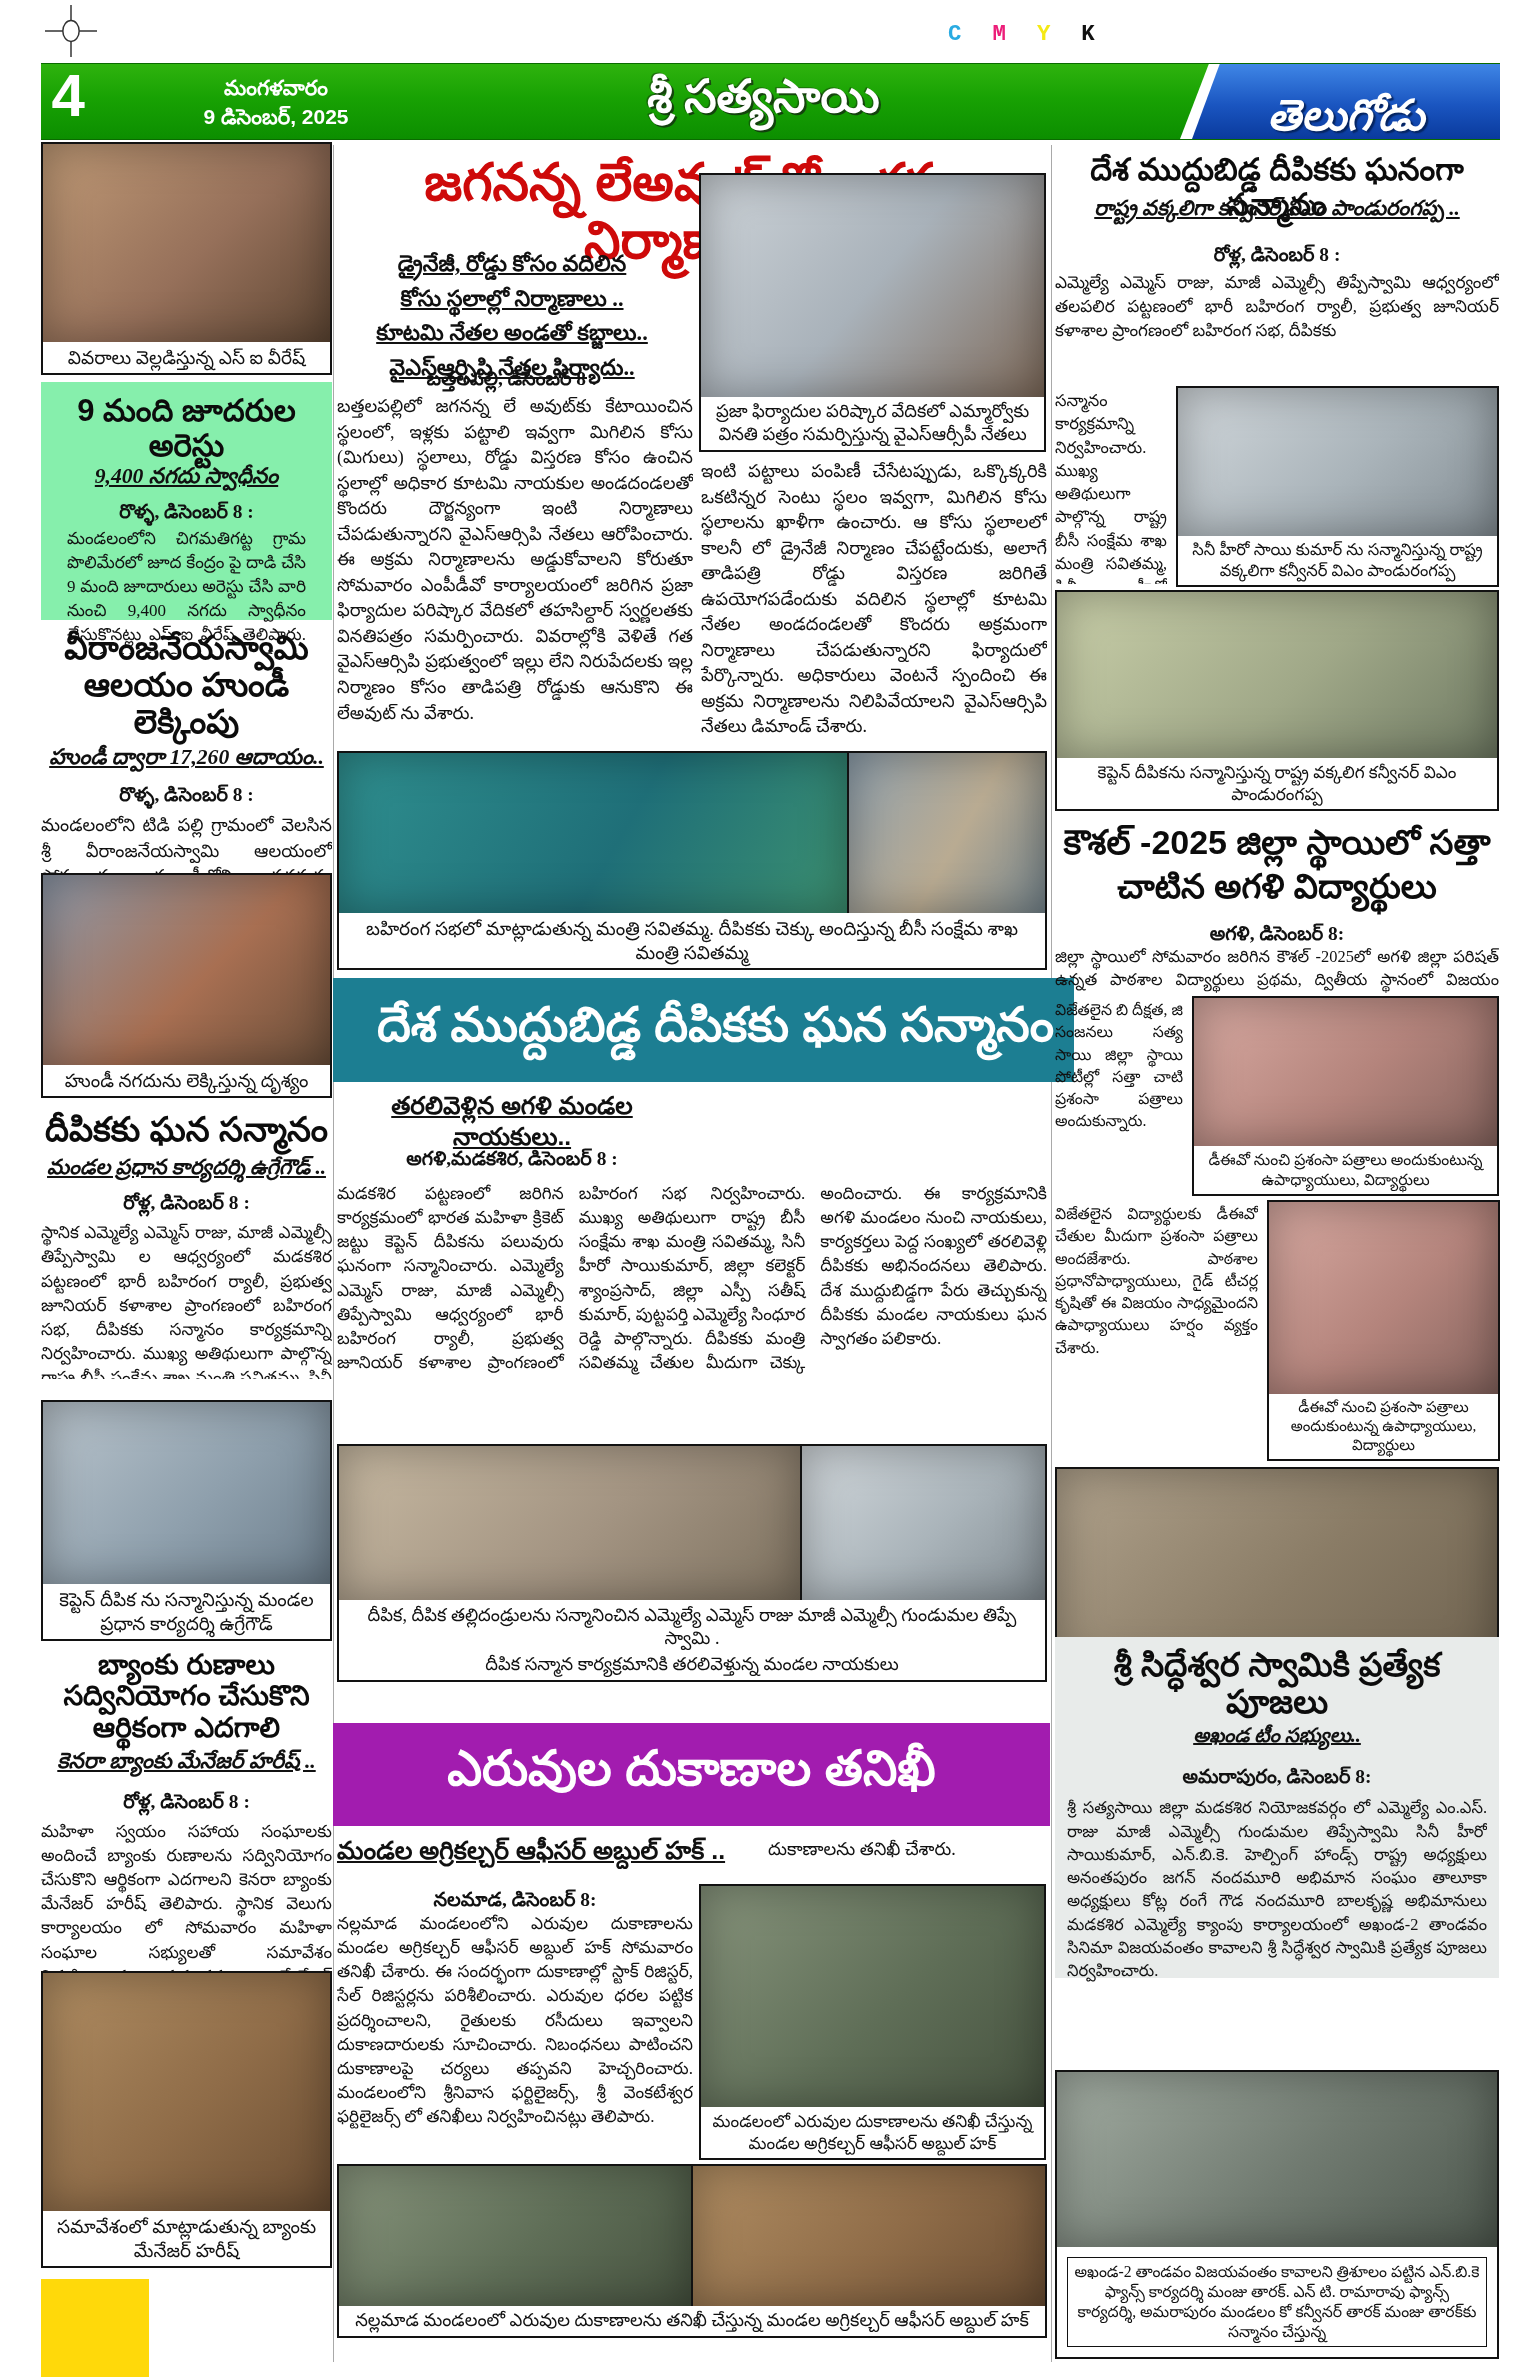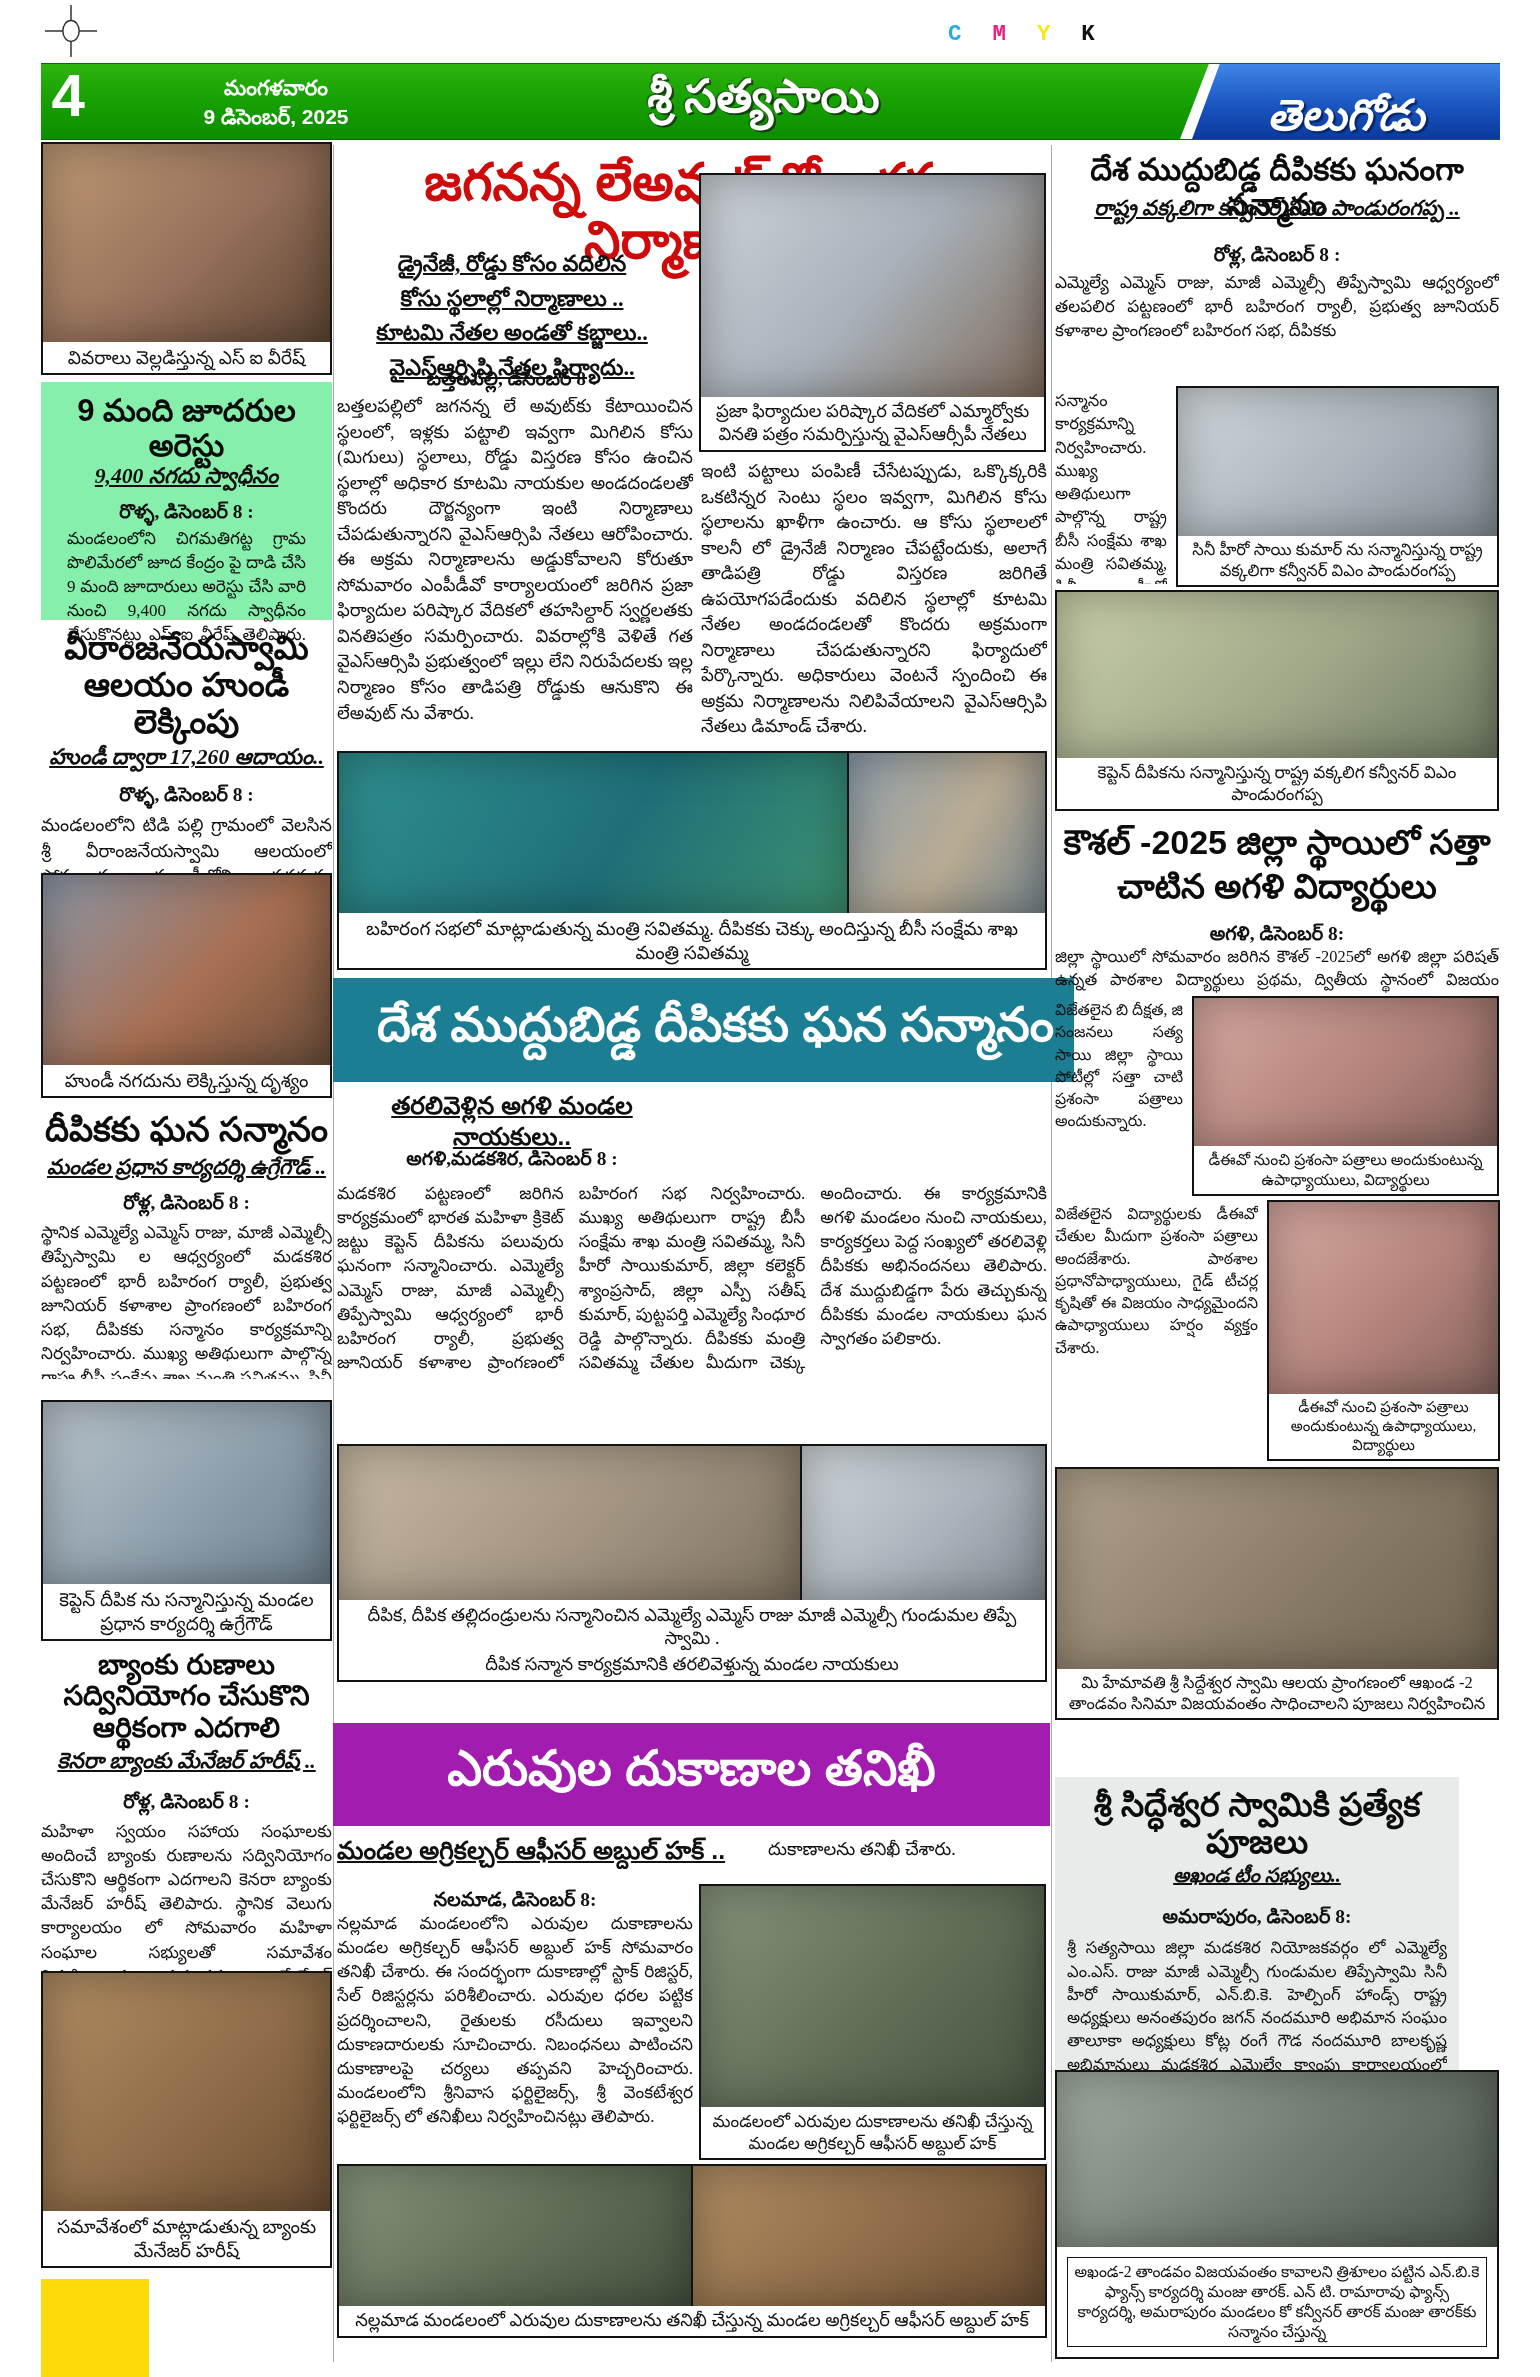--- a/index.html
+++ b/index.html
@@ -241,21 +241,21 @@
   <div class="frame" style="left:1267px;top:1200px;width:233px;height:261px">
     <div class="ph p-class"></div>
     <div class="cap" style="font-size:15px">డీఈవో నుంచి ప్రశంసా పత్రాలు అందుకుంటున్న ఉపాధ్యాయులు, విద్యార్థులు</div>
   </div>
 
   <div class="frame" style="left:1055px;top:1467px;width:444px;height:253px">
     <div class="ph p-temple"></div>
     <div class="cap" style="font-size:16.4px">మి హేమావతి శ్రీ సిద్దేశ్వర స్వామి ఆలయ ప్రాంగణంలో ఆఖండ -2 తాండవం సినిమా విజయవంతం సాధించాలని పూజలు నిర్వహించిన</div>
   </div>
 
-  <div class="graybox" style="left:1055px;top:1777px;width:404px;height:341px">
+  <div class="graybox" style="left:1055px;top:1637px;width:444px;height:341px">
     <div class="h" style="font-size:33px">శ్రీ సిద్ధేశ్వర స్వామికి ప్రత్యేక పూజలు</div>
     <div class="sh" style="font-size:20px;font-style:italic;margin-top:1.5px">అఖండ టీం సభ్యులు..</div>
     <div class="dl" style="margin-top:18px">అమరాపురం, డిసెంబర్ 8:</div>
     <div class="bd" style="height:200px;font-size:16.4px;margin-top:4.5px">శ్రీ సత్యసాయి జిల్లా మడకశిర నియోజకవర్గం లో ఎమ్మెల్యే ఎం.ఎస్. రాజు మాజీ ఎమ్మెల్సీ గుండుమల తిప్పేస్వామి సినీ హీరో సాయికుమార్, ఎన్.బి.కె. హెల్పింగ్ హాండ్స్ రాష్ట్ర అధ్యక్షులు అనంతపురం జగన్ నందమూరి అభిమాన సంఘం తాలూకా అధ్యక్షులు కోట్ల రంగే గౌడ నందమూరి బాలకృష్ణ అభిమానులు మడకశిర ఎమ్మెల్యే క్యాంపు కార్యాలయంలో అఖండ-2 తాండవం సినిమా విజయవంతం కావాలని శ్రీ సిద్ధేశ్వర స్వామికి ప్రత్యేక పూజలు నిర్వహించారు.</div>
   </div>
 
   <div class="frame" style="left:1055px;top:2070px;width:444px;height:289px">
     <div class="ph p-jeep"></div>
     <div class="cap capbox" style="font-size:15.7px;margin:10px">అఖండ-2 తాండవం విజయవంతం కావాలని త్రిశూలం పట్టిన ఎన్.బి.కె ఫ్యాన్స్ కార్యదర్శి మంజు తారక్. ఎన్ టి. రామారావు ఫ్యాన్స్ కార్యదర్శి, అమరాపురం మండలం కో కన్వీనర్ తారక్ మంజు తారక్‌కు సన్మానం చేస్తున్న</div>
   </div>

